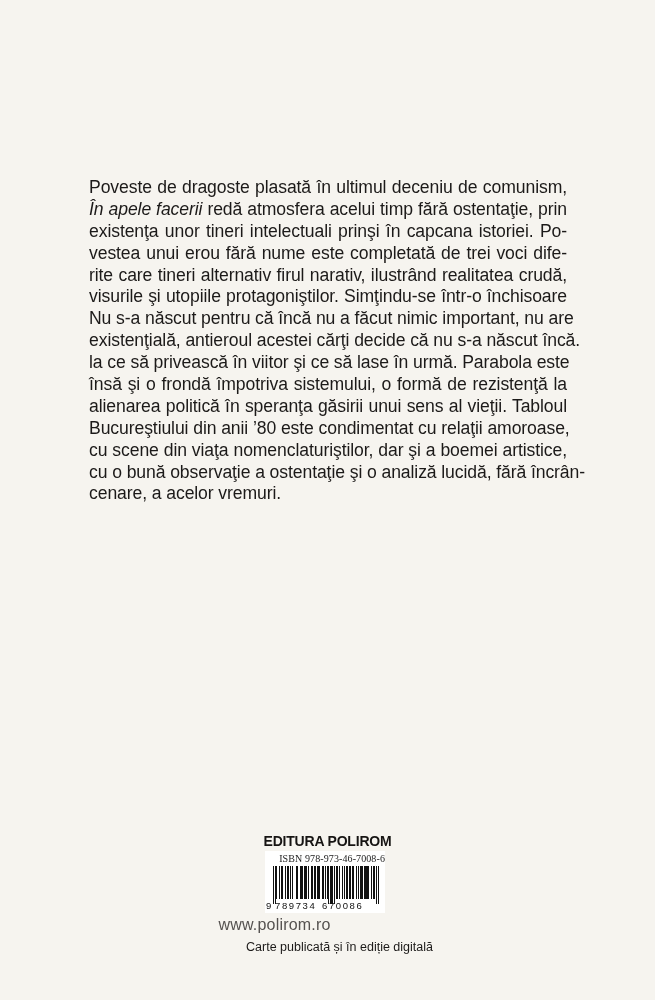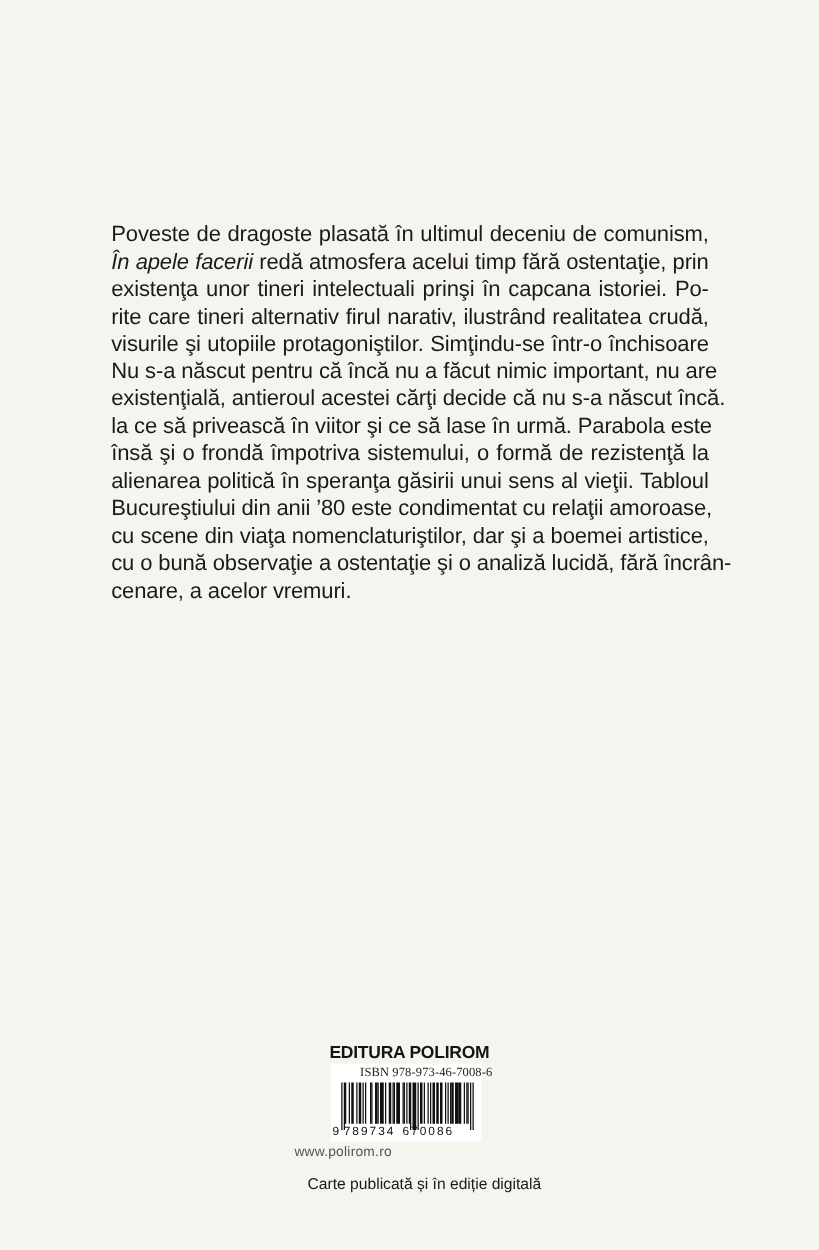--- a/index.html
+++ b/index.html
@@ -51,24 +51,24 @@
     .barcode-box {
       position: absolute;
       left: 265px;
       top: 851px;
       width: 120px;
       height: 62px;
       background: #ffffff;
     }
     .isbn {
       position: absolute;
-      left: 16px;
+      left: 0;
       top: 2px;
       width: 120px;
-      text-align: center;
+      text-align: right;
       font-family: "Liberation Serif", serif;
       font-size: 10px;
       color: #222;
       letter-spacing: 0.1px;
     }
     .bars {
       position: absolute;
       left: 8px;
       top: 15px;
       width: 106px;
@@ -94,21 +94,21 @@
       display: flex;
     }
     .digits .first { width: 9px; text-align: left; padding-left: 1px; }
     .digits .grp { width: 47px; text-align: left; letter-spacing: 1.6px; }
     .website {
       position: absolute;
       left: 0;
       width: 549px;
       top: 916px;
       text-align: center;
-      font-size: 11px;
+      font-size: 16px;
       color: #555250;
       letter-spacing: 0.2px;
     }
     .digital {
       position: absolute;
       left: 0;
       width: 655px;
       top: 940px;
       text-align: center;
       font-size: 12.5px;
@@ -116,20 +116,21 @@
       margin-left: 12px;
     }
   </style>
 </head>
 <body>
 
 <div class="blurb">
   <span class="line">Poveste de dragoste plasată în ultimul deceniu de comunism,</span>
   <span class="line"><em>În apele facerii</em><span> redă atmosfera acelui timp fără ostentaţie, prin</span></span>
   <span class="line">existenţa unor tineri intelectuali prinşi în capcana istoriei. Po-</span>
+  <span class="line">vestea unui erou fără nume este completată de trei voci dife-</span>
   <span class="line">rite care tineri alternativ firul narativ, ilustrând realitatea crudă,</span>
   <span class="line">visurile şi utopiile protagoniştilor. Simţindu-se într-o închisoare</span>
   <span class="line">Nu s-a născut pentru că încă nu a făcut nimic important, nu are</span>
   <span class="line">existenţială, antieroul acestei cărţi decide că nu s-a născut încă.</span>
   <span class="line">la ce să privească în viitor şi ce să lase în urmă. Parabola este</span>
   <span class="line">însă şi o frondă împotriva sistemului, o formă de rezistenţă la</span>
   <span class="line">alienarea politică în speranţa găsirii unui sens al vieţii. Tabloul</span>
   <span class="line">Bucureştiului din anii ’80 este condimentat cu relaţii amoroase,</span>
   <span class="line">cu scene din viaţa nomenclaturiştilor, dar şi a boemei artistice,</span>
   <span class="line">cu o bună observaţie a ostentaţie şi o analiză lucidă, fără încrân-</span>

